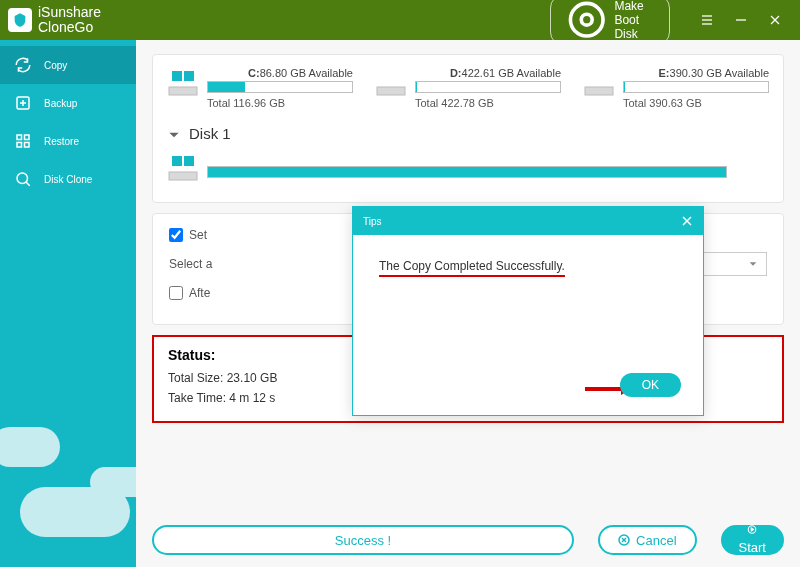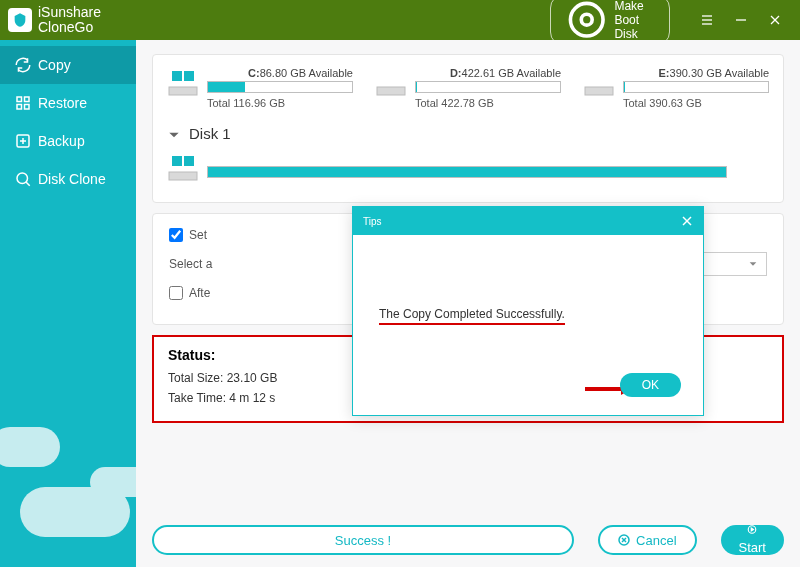--- a/index.html
+++ b/index.html
@@ -9,21 +9,21 @@
 .logo { width: 24px; height: 24px; background: #fff; border-radius: 4px; margin-right: 6px; display: flex; align-items: center; justify-content: center; }
 .logo svg { width: 16px; height: 16px; }
 .app-name { font-size: 14px; line-height: 1.1; }
 .titlebar-spacer { flex: 1; }
 .boot-disk-btn { border: 1px solid rgba(255,255,255,0.7); border-radius: 14px; padding: 3px 14px; font-size: 12px; color: #fff; display: flex; align-items: center; gap: 6px; margin-right: 20px; cursor: pointer; }
 .win-btn { width: 34px; height: 40px; display: flex; align-items: center; justify-content: center; color: #fff; cursor: pointer; }
 .win-btn svg { width: 12px; height: 12px; }
 
 .app-body { display: flex; height: calc(567px - 40px); }
 .sidebar { width: 136px; background: #14b8c4; padding-top: 6px; position: relative; overflow: hidden; }
-.side-item { display: flex; align-items: center; gap: 6px; padding: 10px 14px; color: #fff; font-size: 14px; cursor: pointer; }
+.side-item { display: flex; align-items: center; gap: 12px; padding: 10px 14px; color: #fff; font-size: 10px; cursor: pointer; }
 .side-item.active { background: #0e9aa6; }
 .side-item svg { width: 18px; height: 18px; }
 .cloud-bg { position: absolute; left: 0; right: 0; bottom: 0; height: 180px; }
 .cloud { position: absolute; background: #c6ecef; border-radius: 50%; }
 
 .main { flex: 1; background: #f7f7f8; position: relative; }
 .panel { background: #fff; border: 1px solid #e4e4e4; border-radius: 4px; margin: 14px 16px 10px 16px; padding: 12px 14px 18px 14px; }
 .drives-row { display: flex; gap: 22px; }
 .drive { display: flex; gap: 8px; flex: 1; }
 .drive-icon { width: 32px; height: 32px; }
@@ -57,21 +57,21 @@
 .cancel-btn, .start-btn { height: 30px; border-radius: 18px; padding: 0 18px; font-size: 13px; display: flex; align-items: center; gap: 6px; cursor: pointer; }
 .cancel-btn { border: 2px solid #14c0c8; color: #14b8c4; background: #fff; }
 .start-btn { background: #14c0c8; color: #fff; border: none; flex-direction: column; }
 .start-btn svg, .cancel-btn svg { width: 12px; height: 12px; }
 
 
 .modal { position: absolute; left: 216px; top: 166px; width: 352px; background: #fff; border: 1px solid #14c0c8; box-shadow: 0 3px 14px rgba(0,0,0,0.15); z-index: 10; }
 .modal-header { background: #14c0c8; color: #fff; height: 28px; display: flex; align-items: center; justify-content: space-between; padding: 0 10px; font-size: 10px; }
 .modal-header svg { width: 12px; height: 12px; cursor: pointer; }
 .modal-body { padding: 24px 18px 20px 26px; font-size: 12px; color: #333; min-height: 180px; position: relative; }
-.modal-msg { border-bottom: 2px solid #d40000; display: inline-block; padding-bottom: 2px; margin-top: 48px; }
+.modal-msg { border-bottom: 2px solid #d40000; display: inline-block; padding-bottom: 2px; }
 .modal-ok { position: absolute; right: 22px; bottom: 18px; background: #14c0c8; color: #fff; border-radius: 14px; padding: 5px 22px; font-size: 12px; cursor: pointer; border: none; }
 .arrow { position: absolute; right: 72px; bottom: 20px; color: #d40000; font-size: 20px; display: flex; align-items: center; }
 .arrow-shaft { width: 36px; height: 4px; background: #d40000; }
 .arrow-head { width: 0; height: 0; border-left: 10px solid #d40000; border-top: 6px solid transparent; border-bottom: 6px solid transparent; }
 </style>
 </head>
 <body>
 
 <div class="titlebar">
   <div class="logo">
@@ -116,34 +116,34 @@
   <div class="sidebar">
     <div class="side-item active">
       <svg viewBox="0 0 24 24" fill="none" stroke="#fff" stroke-width="2">
           <path d="M3 12a9 9 0 0 1 15.5-6M21 12a9 9 0 0 1-15.5 6"></path>
           <path d="M18 3v5h-5M6 21v-5h5"></path>
         </svg>
       <span>Copy</span>
     </div>
     <div class="side-item">
       <svg viewBox="0 0 24 24" fill="none" stroke="#fff" stroke-width="2">
+          <rect x="4" y="4" width="16" height="16" rx="2"></rect>
+          <line x1="12" y1="8" x2="12" y2="16"></line>
+          <line x1="8" y1="12" x2="16" y2="12"></line>
+        </svg>
+      <span>Backup</span>
+    </div>
+    <div class="side-item">
+      <svg viewBox="0 0 24 24" fill="none" stroke="#fff" stroke-width="2">
           <rect x="4" y="4" width="6" height="6"></rect>
           <rect x="14" y="4" width="6" height="6"></rect>
           <rect x="4" y="14" width="6" height="6"></rect>
           <rect x="14" y="14" width="6" height="6"></rect>
         </svg>
       <span>Restore</span>
-    </div>
-    <div class="side-item">
-      <svg viewBox="0 0 24 24" fill="none" stroke="#fff" stroke-width="2">
-          <rect x="4" y="4" width="16" height="16" rx="2"></rect>
-          <line x1="12" y1="8" x2="12" y2="16"></line>
-          <line x1="8" y1="12" x2="16" y2="12"></line>
-        </svg>
-      <span>Backup</span>
     </div>
     <div class="side-item">
       <svg viewBox="0 0 24 24" fill="none" stroke="#fff" stroke-width="2">
           <circle cx="11" cy="11" r="7"></circle>
           <line x1="21" y1="21" x2="16" y2="16"></line>
         </svg>
       <span>Disk Clone</span>
     </div>
     <div class="cloud-bg">
       <div class="cloud" style="width:70px;height:40px;left:-10px;bottom:100px;border-radius:30px"></div>

